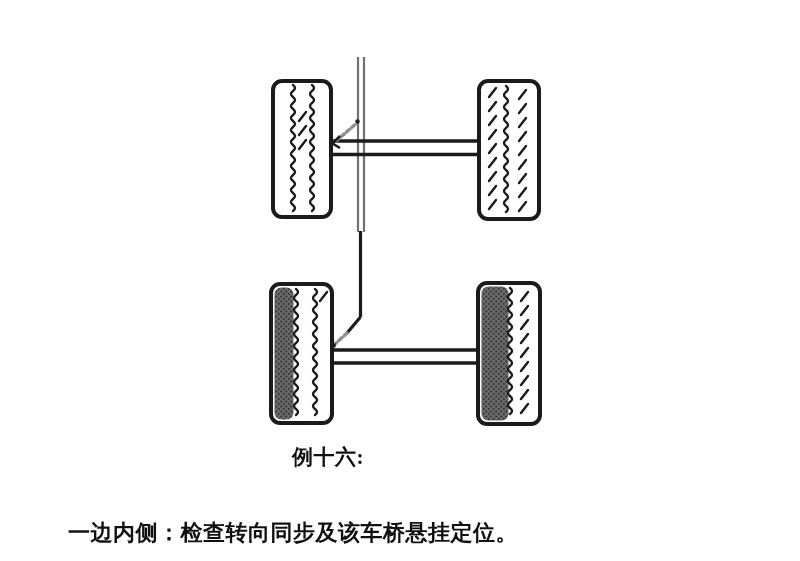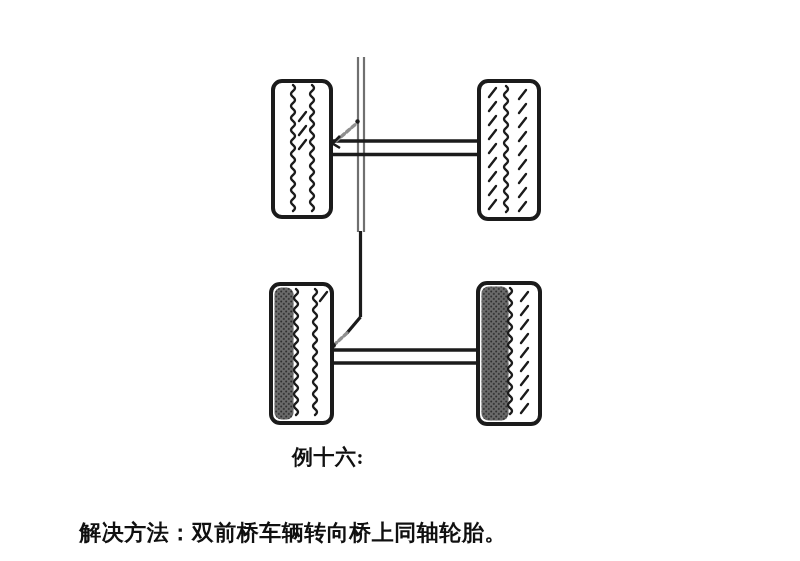--- a/index.html
+++ b/index.html
@@ -96,15 +96,15 @@
       <g>
         <rect class="wheel" x="478" y="283" width="62" height="141" rx="9"></rect>
         <rect class="band" x="481.5" y="286.5" width="27" height="134" rx="7"></rect>
         <use href="#wave" class="tread" x="510" y="288"></use>
         <use href="#hatch" class="tread" x="521" y="292"></use>
       </g>
     </g>
   </svg>
 
   <div class="txt caption">例十六:</div>
-  <div class="txt line2">解决方法：双前桥车辆转向桥上同轴轮胎。</div>
+  <div class="txt line2">一边内侧：检查转向同步及该车桥悬挂定位。</div>
 
 </div>
 
 </body></html>

